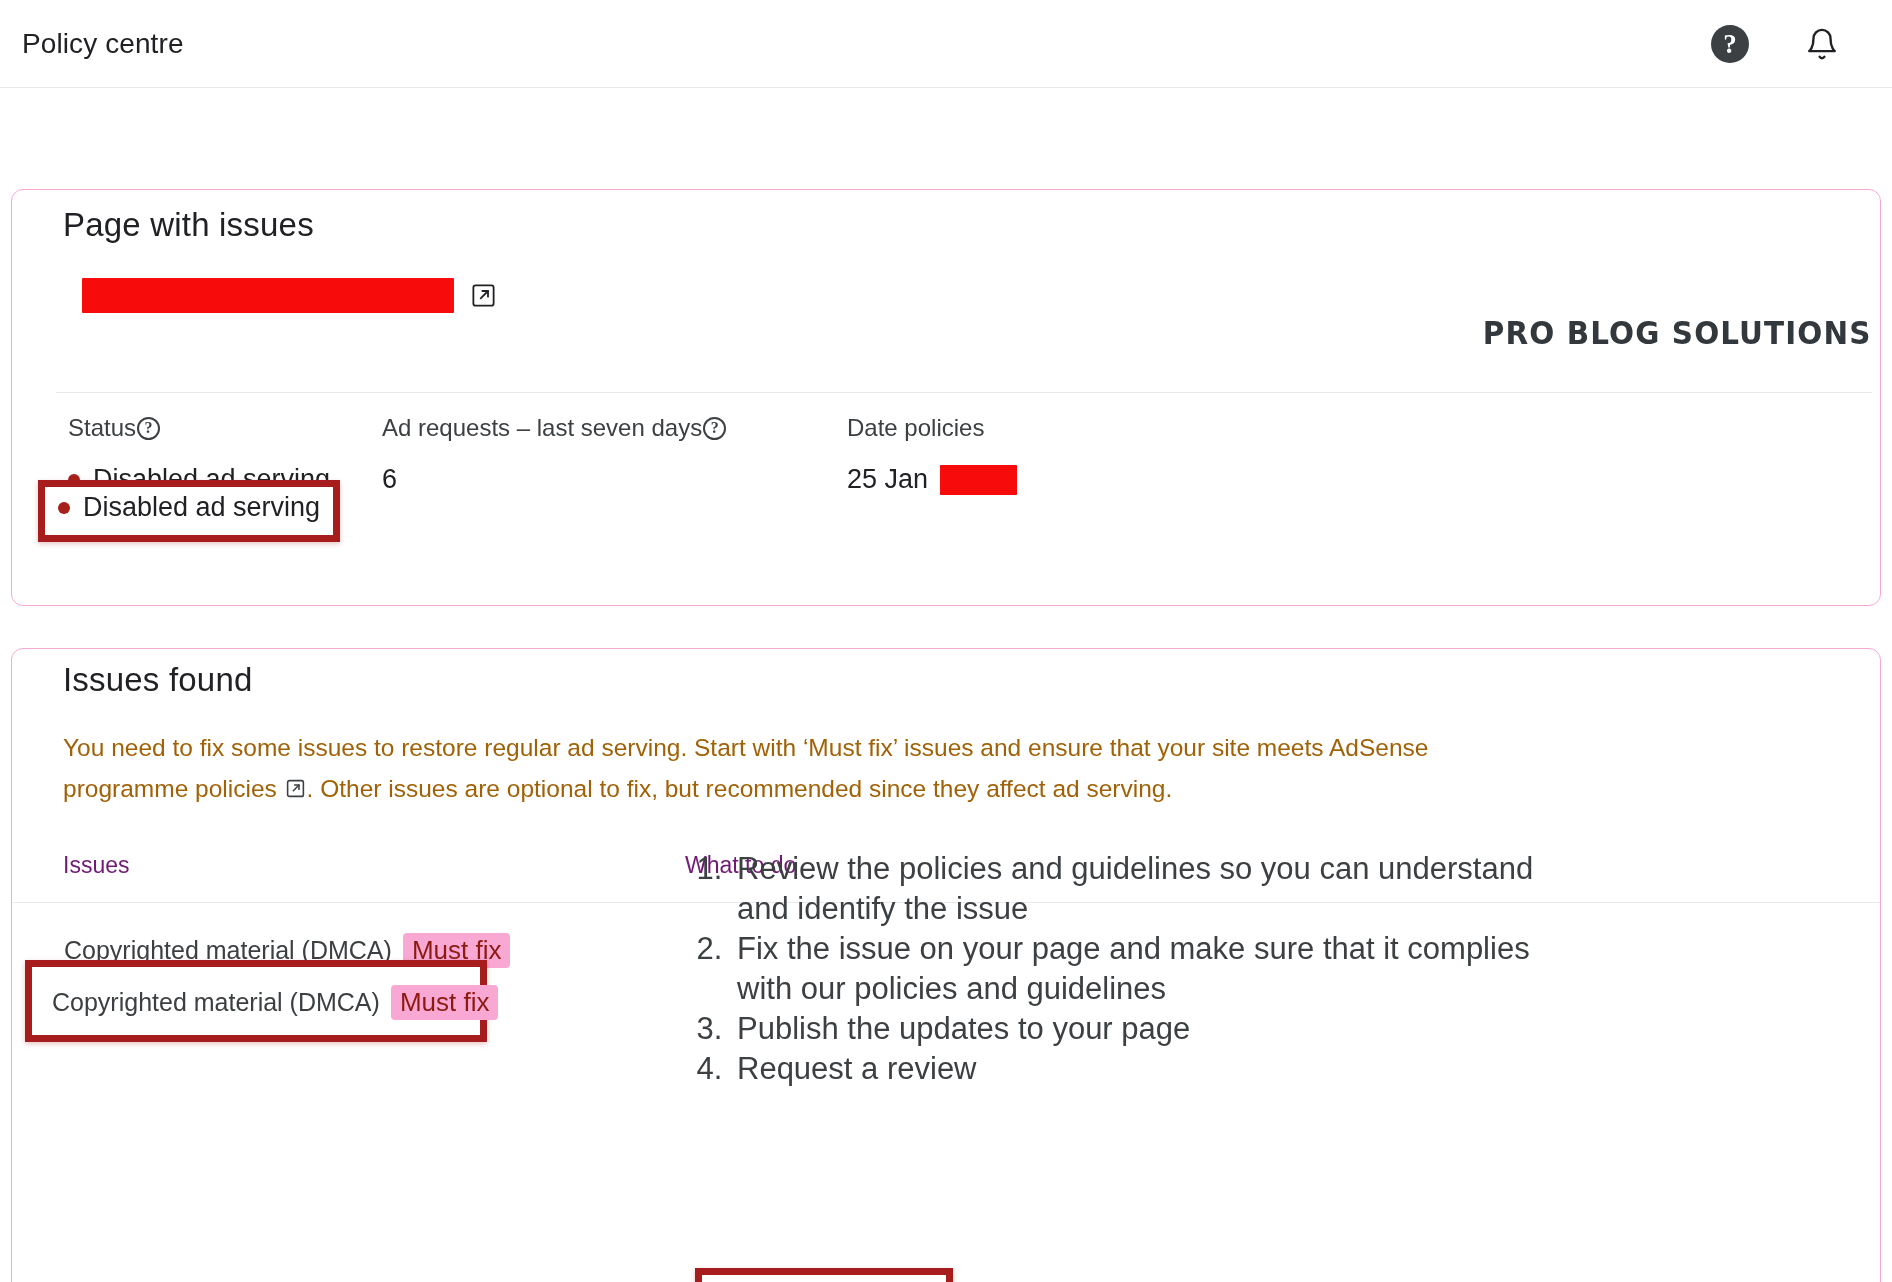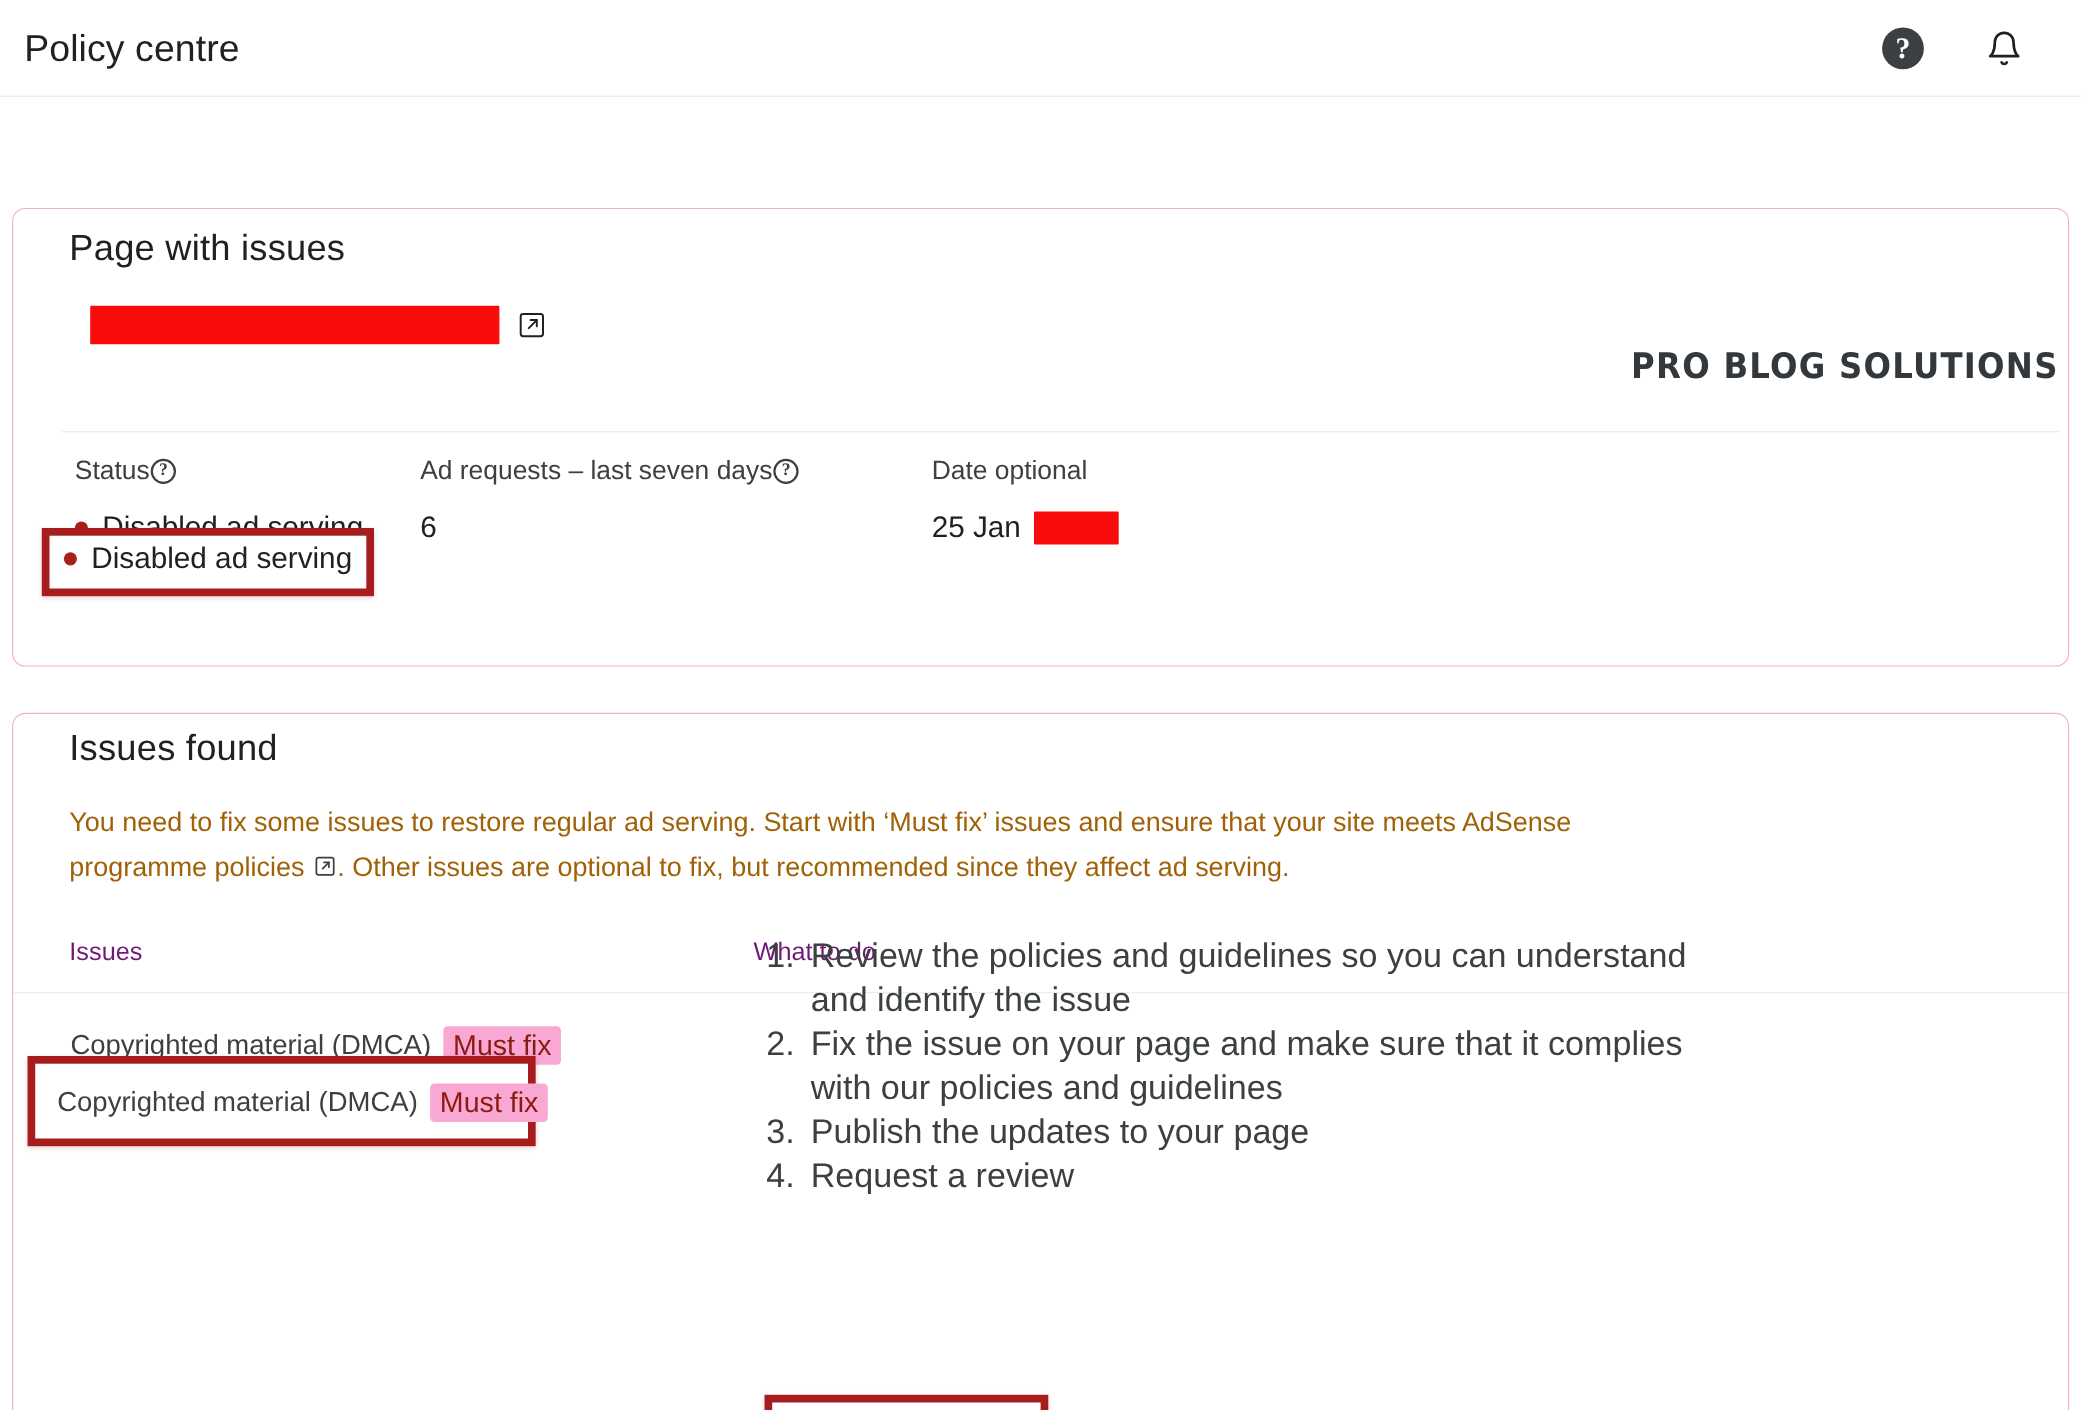--- a/index.html
+++ b/index.html
@@ -23,21 +23,21 @@
   
   .appbar {
     position: relative;
     height: 88px;
     display: flex;
     align-items: center;
     padding: 0 38px 0 22px;
     background: #fff;
   }
   .appbar-title {
-    font-size: 34px;
+    font-size: 28px;
     font-weight: 400;
     color: #202124;
     letter-spacing: 0.1px;
     line-height: 1;
   }
   .appbar-spacer { flex: 1; }
   .appbar-icons {
     display: flex;
     align-items: center;
     gap: 48px;
@@ -386,21 +386,21 @@
         <div class="stat" style="left:324px;">
           <div class="stat-label">
             <span>Ad requests – last seven days</span>
             <span class="q-icon">?</span>
           </div>
           <div class="stat-value">6</div>
         </div>
 
         <div class="stat" style="left:789px;">
           <div class="stat-label">
-            <span>Date optional</span>
+            <span>Date policies</span>
           </div>
           <div class="stat-value">
             <span>25 Jan</span>
             <span class="redact redact-date"></span>
           </div>
         </div>
 
       </div>
     </div>
 

